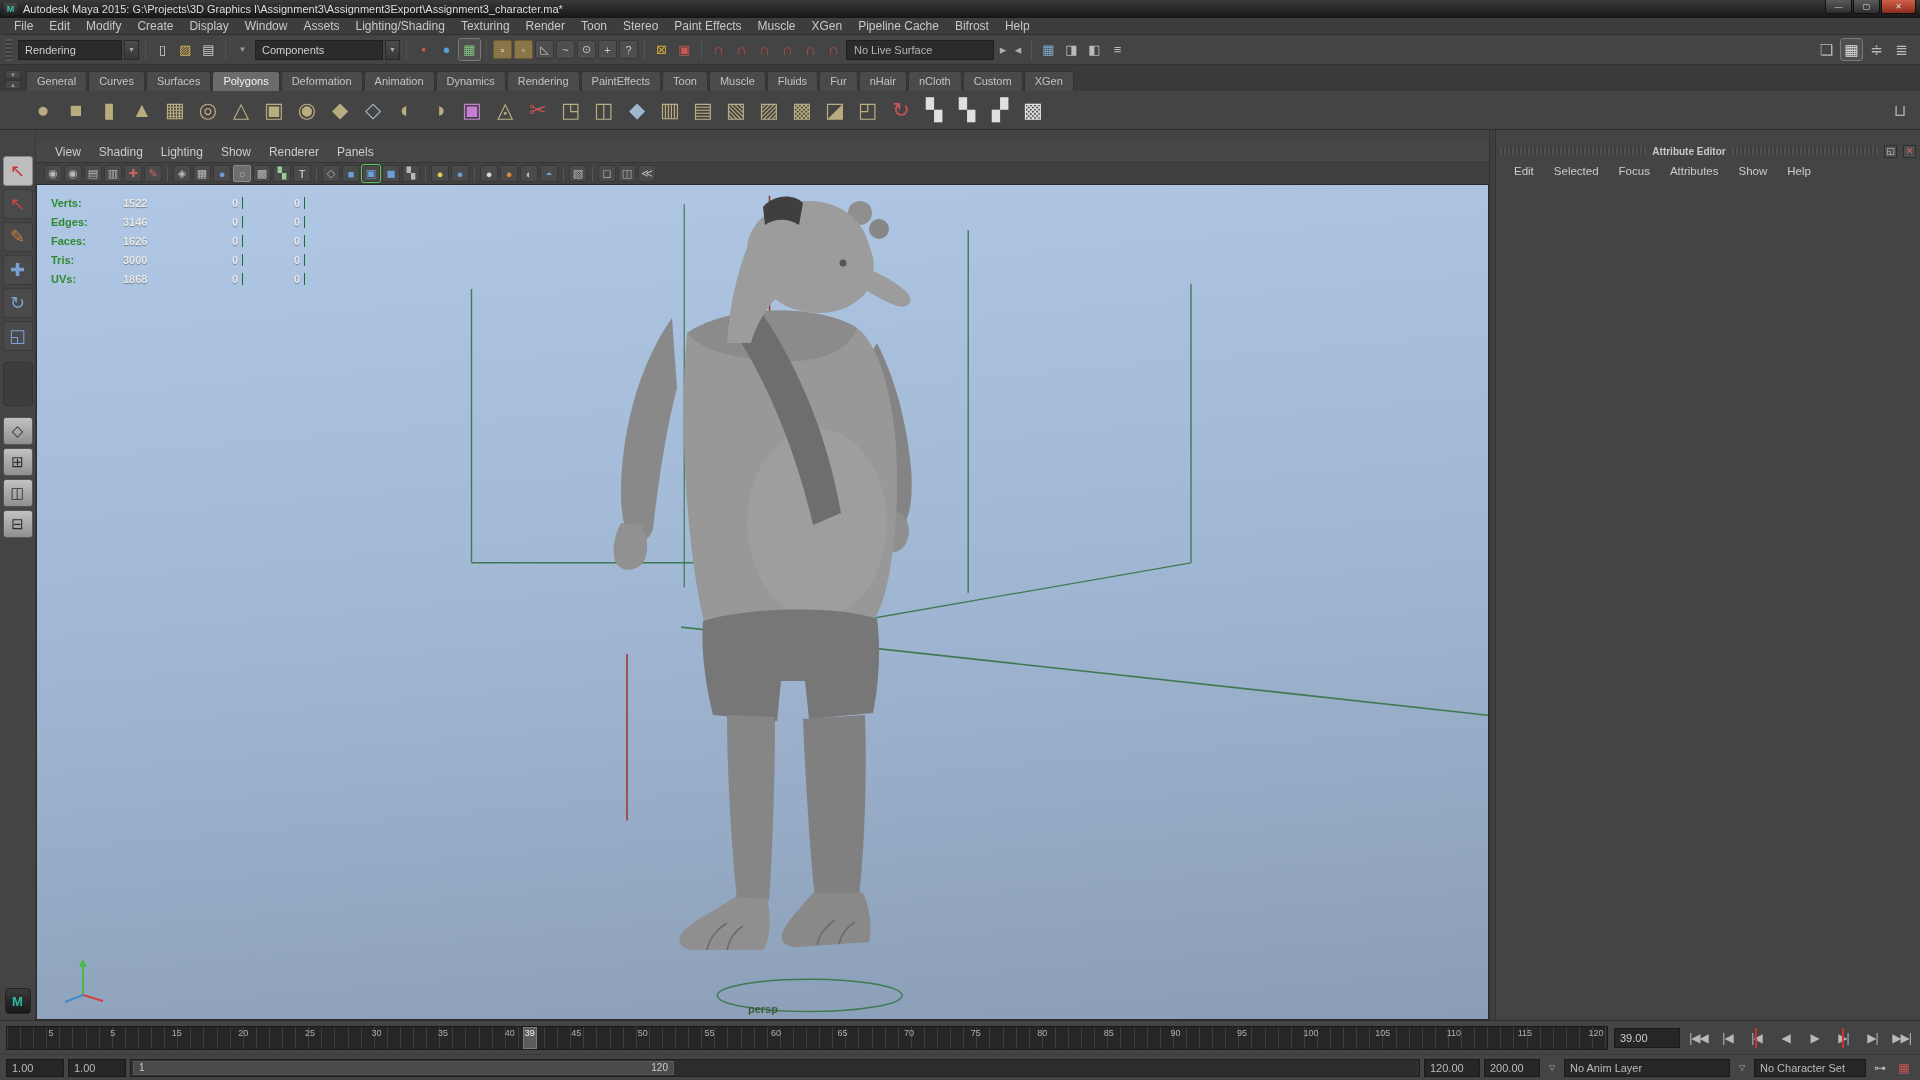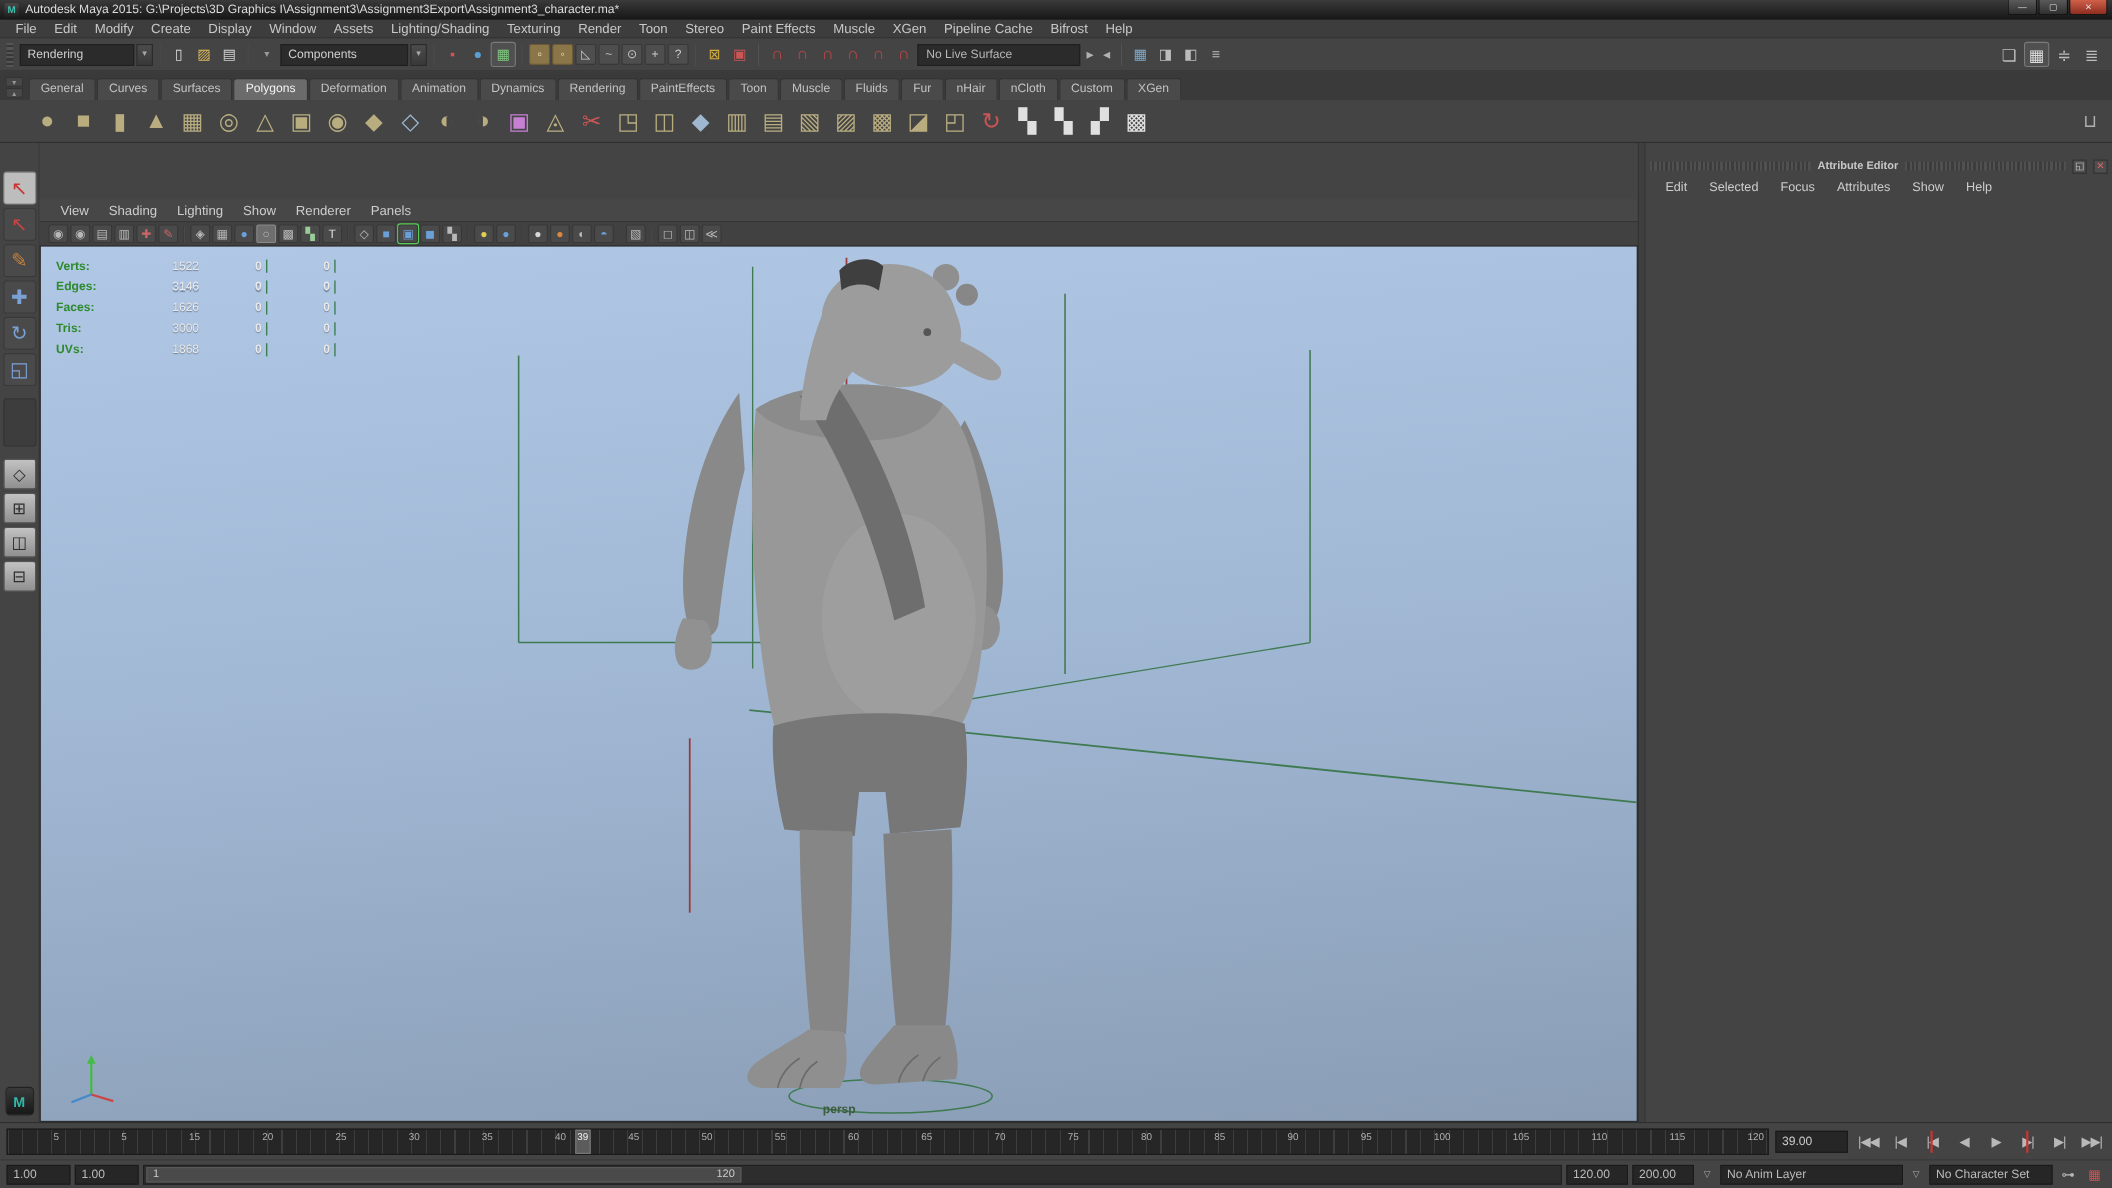--- a/index.html
+++ b/index.html
@@ -18,21 +18,21 @@
   
   .menubar { height:17px; background:#3d3d3d; border-bottom:1px solid #2f2f2f; display:flex; align-items:center; padding-left:6px; flex:0 0 auto; }
   .mi { padding:0 8px; color:#c8c8c8; font-size:12px; white-space:nowrap; }
 
   
   .statusline { height:30px; background:#444; border-bottom:1px solid #333; display:flex; align-items:center; padding:0 6px; gap:2px; flex:0 0 auto; }
   .dragdots { width:6px; height:22px; background:repeating-linear-gradient(#555 0 2px,#383838 2px 4px); margin-right:4px; }
   .vsep { width:1px; height:20px; background:#333; border-right:1px solid #535353; margin:0 4px; }
   .combo { height:20px; background:#2b2b2b; border:1px solid #1f1f1f; color:#cfcfcf; display:flex; align-items:center; padding:0 6px; font-size:11px; }
   .combo.rendering { width:104px; }
-  .combo.components { width:116px; }
+  .combo.components { width:128px; }
   .combo-arrow { width:15px; height:20px; background:linear-gradient(#4c4c4c,#383838); border:1px solid #2a2a2a; color:#aaa; font-size:7px; display:flex; align-items:center; justify-content:center; }
   .ic { width:21px; height:21px; display:inline-flex; align-items:center; justify-content:center; font-size:13px; border-radius:2px; }
   .ic.framed { outline:1px solid #7a7a7a; background:#505050; }
   .mask .ic { width:19px; height:19px; background:#4e4e4e; border:1px solid #383838; font-size:11px; }
   .mask .ic.tan { background:#8a7648; border-color:#6b5a34; }
   .snaps .ic { font-weight:bold; font-size:15px; }
   .field { height:20px; background:#2b2b2b; border:1px solid #1f1f1f; color:#b5b5b5; display:flex; align-items:center; padding:0 7px; font-size:11px; white-space:nowrap; }
   .live-field { width:148px; }
   .spacer { flex:1; }
 
@@ -52,36 +52,36 @@
   
   .workspace { flex:1; display:flex; min-height:0; background:#444; }
   .toolbox { width:36px; background:#444; border-right:1px solid #393939; display:flex; flex-direction:column; align-items:center; padding-top:26px; gap:3px; flex:0 0 auto; }
   .tool { width:30px; height:30px; display:flex; align-items:center; justify-content:center; font-size:18px; border-radius:3px; background:#4a4a4a; border:1px solid #3a3a3a; }
   .tool.active { background:#bdbdbd; border-color:#888; }
   .tool-slot { width:30px; height:44px; background:#3d3d3d; border:1px solid #333; border-radius:3px; margin:8px 0; }
   .layoutbtn { width:30px; height:28px; display:flex; align-items:center; justify-content:center; font-size:15px; color:#2e2e2e; background:linear-gradient(#c2c2c2,#8f8f8f); border:1px solid #555; border-radius:3px; }
   .maya-logo { margin-top:auto; margin-bottom:6px; width:26px; height:26px; border-radius:4px; background:linear-gradient(#3a3a3a,#181818); color:#2fb9a8; font-size:13px; font-weight:bold; display:flex; align-items:center; justify-content:center; border:1px solid #222; }
 
   .centerpane { flex:1; display:flex; flex-direction:column; min-width:0; padding-top:12px; }
-  .panelmenu { height:20px; background:#474747; display:flex; align-items:center; padding-left:10px; flex:0 0 auto;margin-top:39px; }
+  .panelmenu { height:20px; background:#474747; display:flex; align-items:center; padding-left:10px; flex:0 0 auto; }
   .pmi { padding:0 9px; font-size:12px; color:#ccc; white-space:nowrap; }
   .paneltools { height:22px; background:#414141; border-top:1px solid #363636; display:flex; align-items:center; padding-left:8px; gap:2px; flex:0 0 auto; }
   .paneltools .ic { width:18px; height:17px; font-size:11px; color:#b8b8b8; background:#4a4a4a; border:1px solid #383838; }
   .paneltools .ic.sep { width:1px; height:16px; background:#333; border:none; border-right:1px solid #555; margin:0 3px; }
   .paneltools .ic.pressed { background:#6e6e6e; border-color:#8a8a8a; }
   .paneltools .ic.framed { outline:1px solid #55cc55; }
 
   .canvas { flex:1; position:relative; overflow:hidden; border:1px solid #2c2c2c; background:linear-gradient(175deg,#b0c7e5 0%,#a2b9d6 45%,#8a9db5 100%); }
   .lines-svg, .char-svg { position:absolute; }
   .lines-svg { inset:0; width:100%; height:100%; }
   .char-svg { left:540px; top:8px; }
   .hud { position:absolute; left:14px; top:8px; }
   .hudrow { display:flex; height:19px; align-items:center; }
   .hudlabel { width:72px; color:#2d8a2d; font-weight:bold; font-size:11px; }
-  .hudval { width:58px; text-align:right; color:#e9e9e9; font-weight:normal; font-size:11px; text-shadow:0 1px 1px rgba(0,0,0,.35); }
+  .hudval { width:58px; color:#e9e9e9; font-weight:bold; font-size:11px; text-shadow:0 1px 1px rgba(0,0,0,.35); }
   .hudzero { width:62px; text-align:right; color:#e9e9e9; font-weight:bold; font-size:11px; border-right:1px solid #1c6e2e; padding-right:4px; text-shadow:0 1px 1px rgba(0,0,0,.35); }
   .persp-label { position:absolute; left:49%; bottom:4px; color:#3c5c3c; font-size:11px; font-weight:bold; }
   .gizmo { position:absolute; left:16px; bottom:14px; }
 
   
   .splitter { width:7px; background:#3f3f3f; border-left:1px solid #333; border-right:1px solid #333; flex:0 0 auto; }
   .ae { width:424px; background:#444; display:flex; flex-direction:column; padding-top:12px; flex:0 0 auto; }
   .ae-titlebar { height:18px; display:flex; align-items:center; gap:6px; padding:0 4px; flex:0 0 auto; }
   .ae-grip { flex:1; height:8px; background:repeating-linear-gradient(90deg,#505050 0 2px,#3c3c3c 2px 4px); }
   .ae-title { font-size:10px; color:#c8c8c8; font-weight:bold; white-space:nowrap; }

